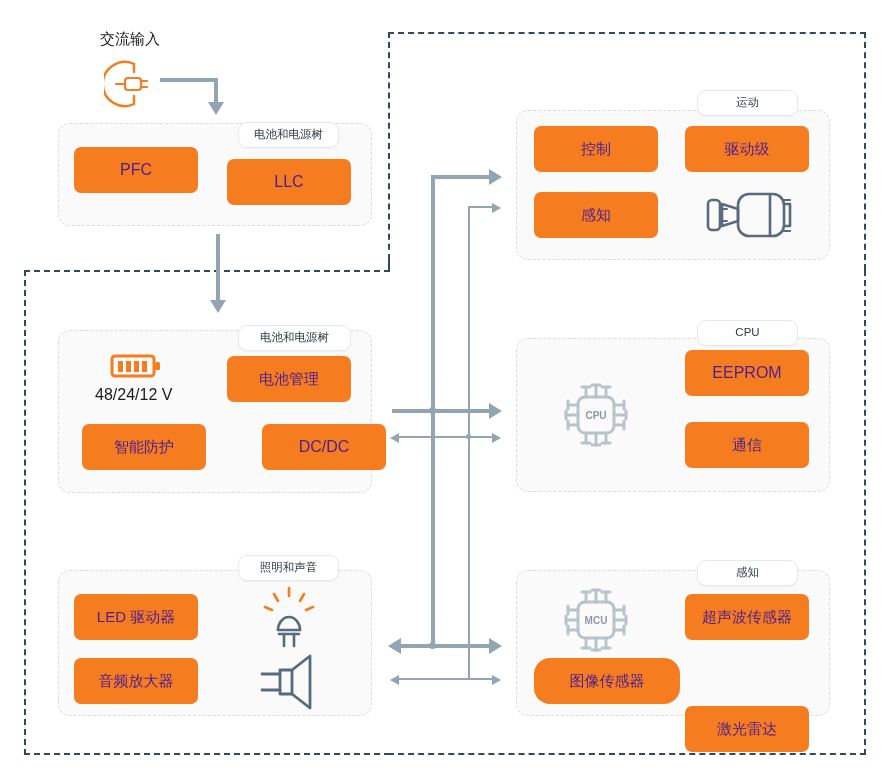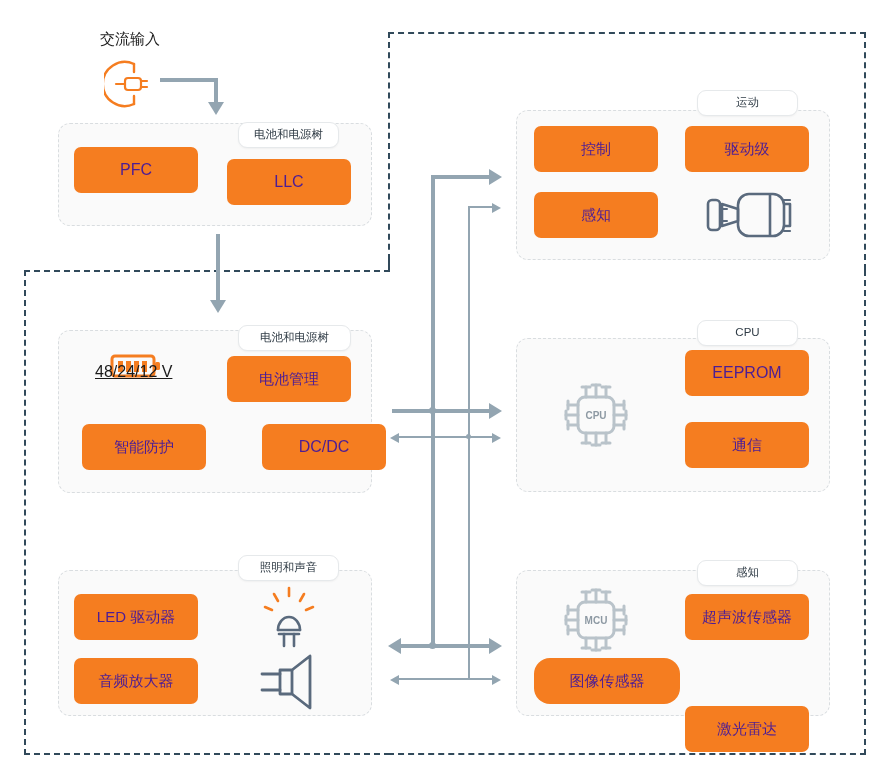--- a/index.html
+++ b/index.html
@@ -185,21 +185,21 @@
   <div class="ico" style="left:110px; top:352px; width:54px; height:28px;">
     <svg width="54" height="28" viewBox="0 0 54 28">
       <rect x="2" y="4" width="42" height="20" rx="3" fill="none" stroke="#f57d20" stroke-width="3"></rect>
       <rect x="8" y="9" width="5" height="11" fill="#f57d20"></rect>
       <rect x="16" y="9" width="5" height="11" fill="#f57d20"></rect>
       <rect x="24" y="9" width="5" height="11" fill="#f57d20"></rect>
       <rect x="32" y="9" width="5" height="11" fill="#f57d20"></rect>
       <rect x="45" y="10" width="5" height="8" rx="1.5" fill="#f57d20"></rect>
     </svg>
   </div>
-  <div class="txt volts" style="left:95px; top:363px;text-decoration:underline;">48/24/12 V</div>
+  <div class="txt volts" style="left:95px; top:386px;">48/24/12 V</div>
 
   <div class="blk" style="left:227px; top:356px; width:124px; height:46px;">电池管理</div>
   <div class="blk" style="left:82px; top:424px; width:124px; height:46px;">智能防护</div>
   <div class="blk en" style="left:227px; top:424px; width:124px; height:46px;margin-left:35px;">DC/DC</div>
 
   <div class="panel" style="left:58px; top:570px; width:314px; height:146px;"></div>
   <div class="panel-label" style="left:238px; top:555px; width:101px; height:26px;">照明和声音</div>
 
   <div class="blk" style="left:74px; top:594px; width:124px; height:46px;">LED 驱动器</div>
   <div class="blk" style="left:74px; top:658px; width:124px; height:46px;">音频放大器</div>

